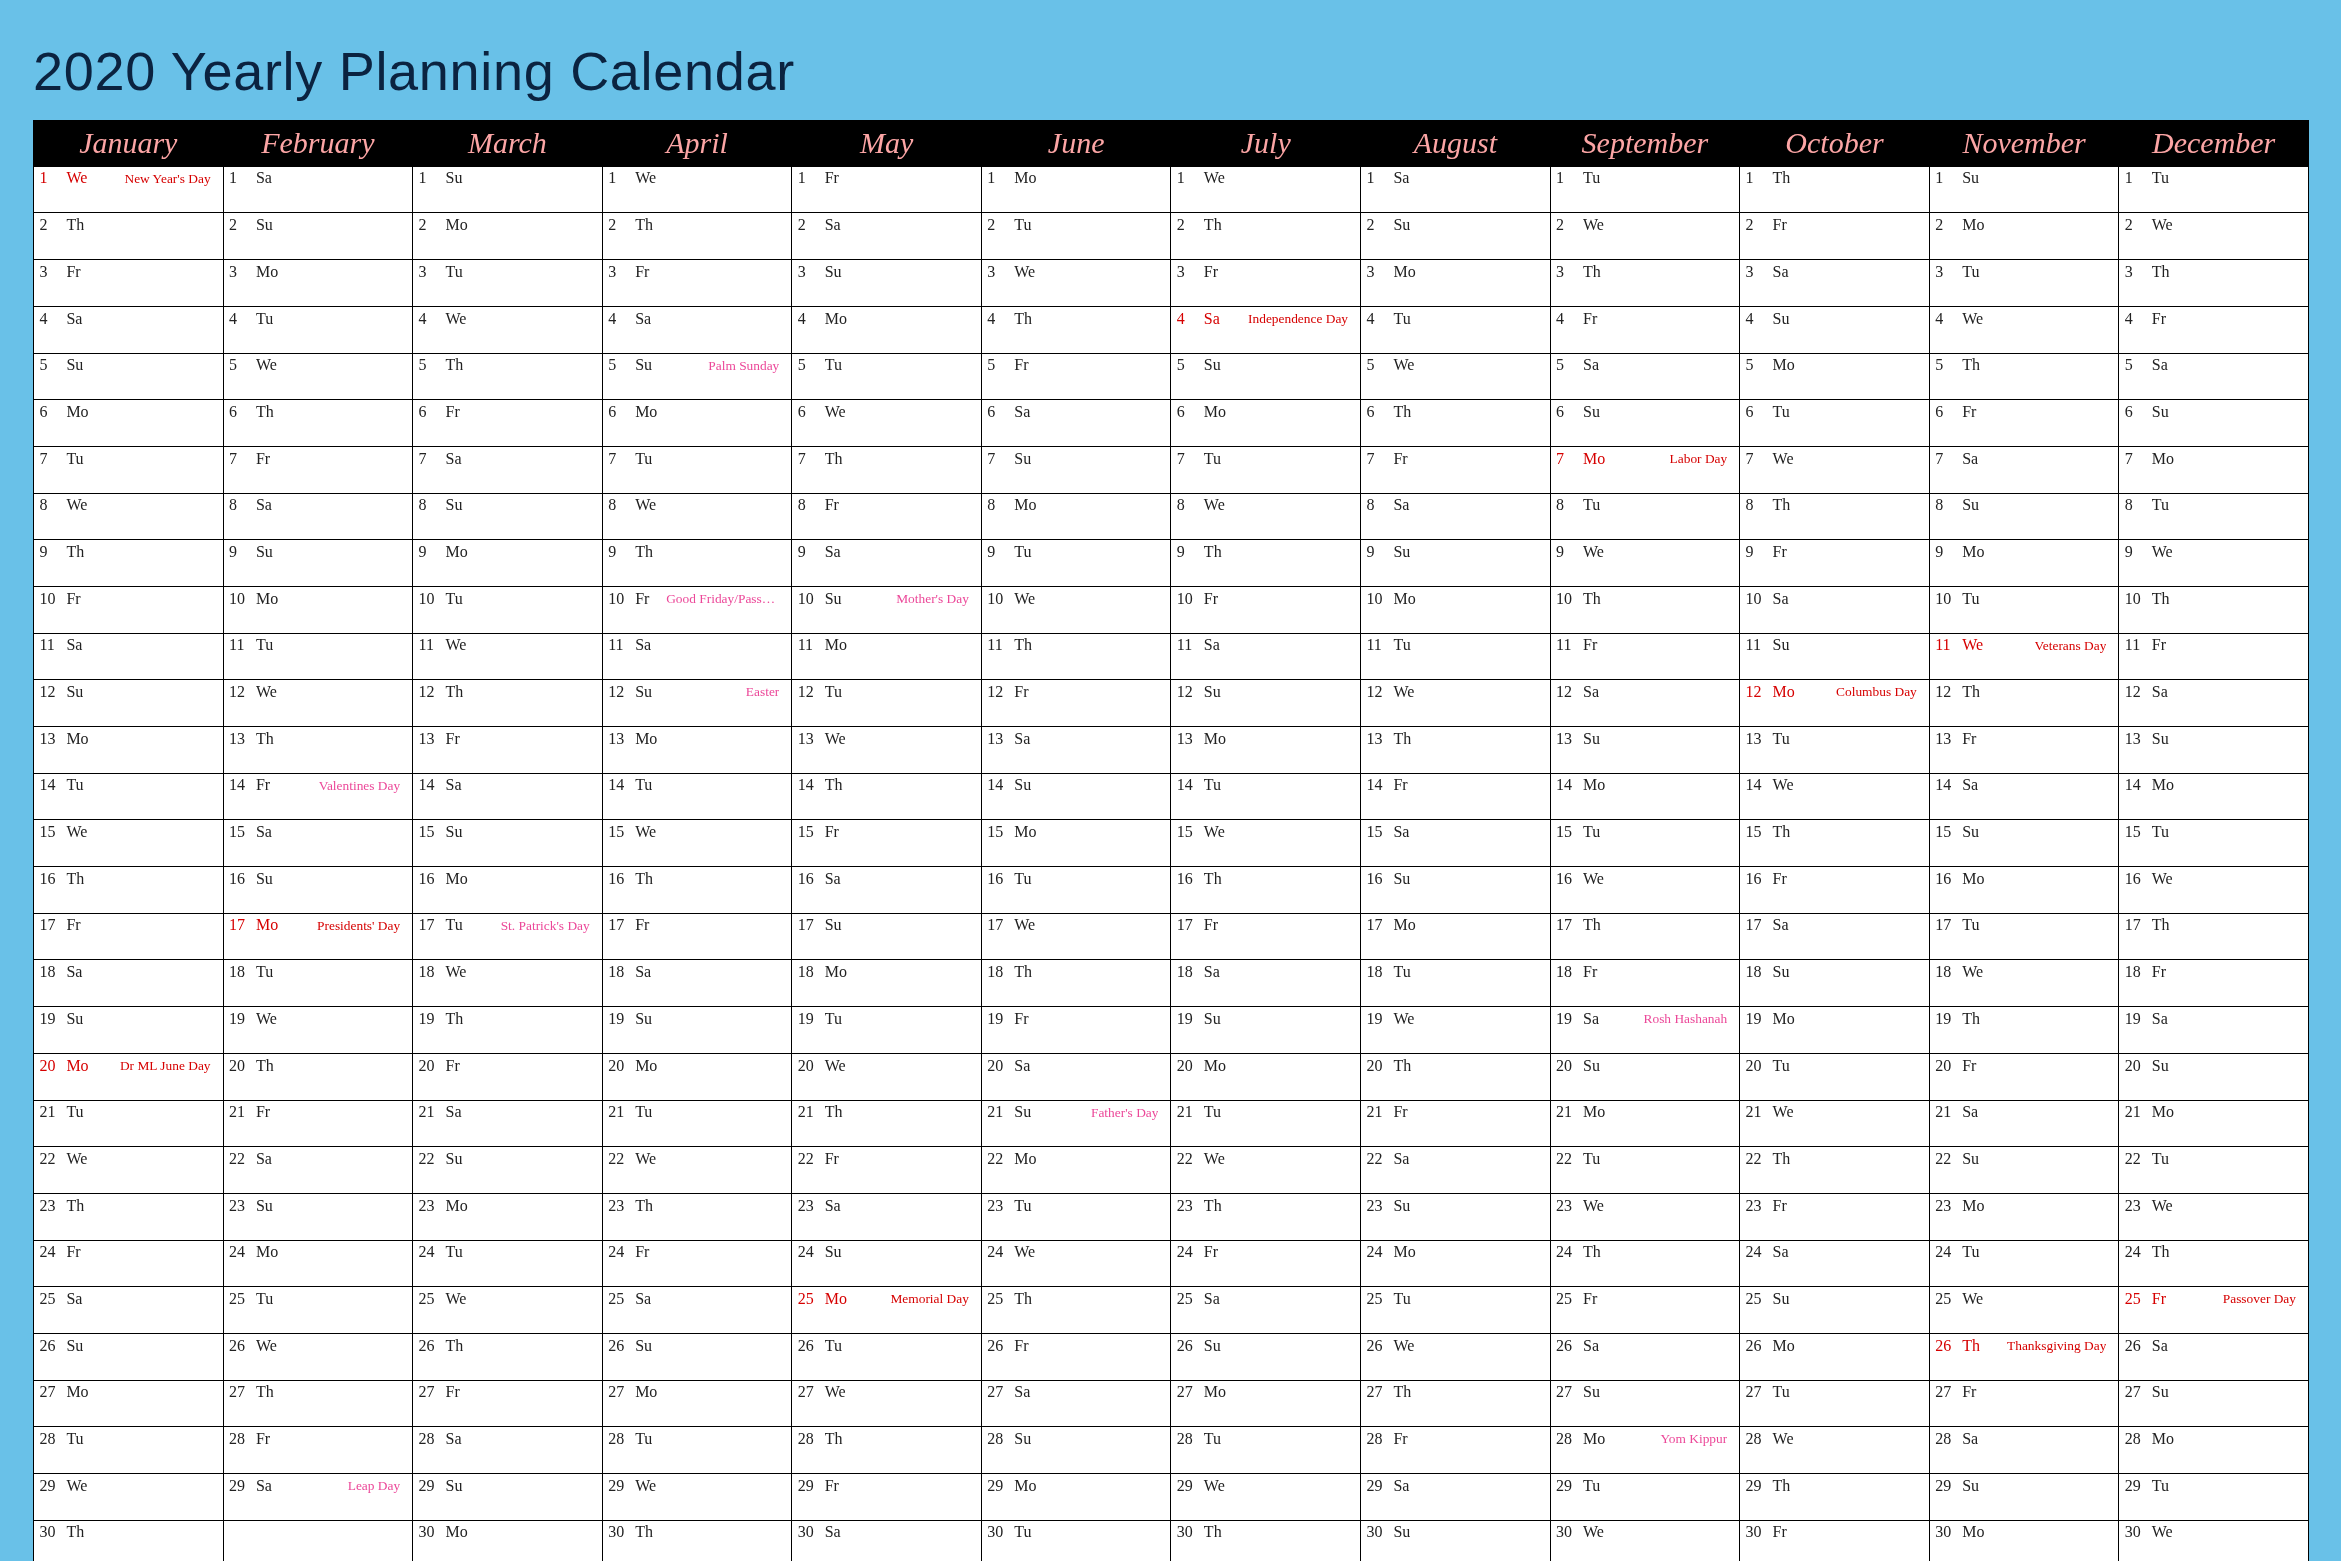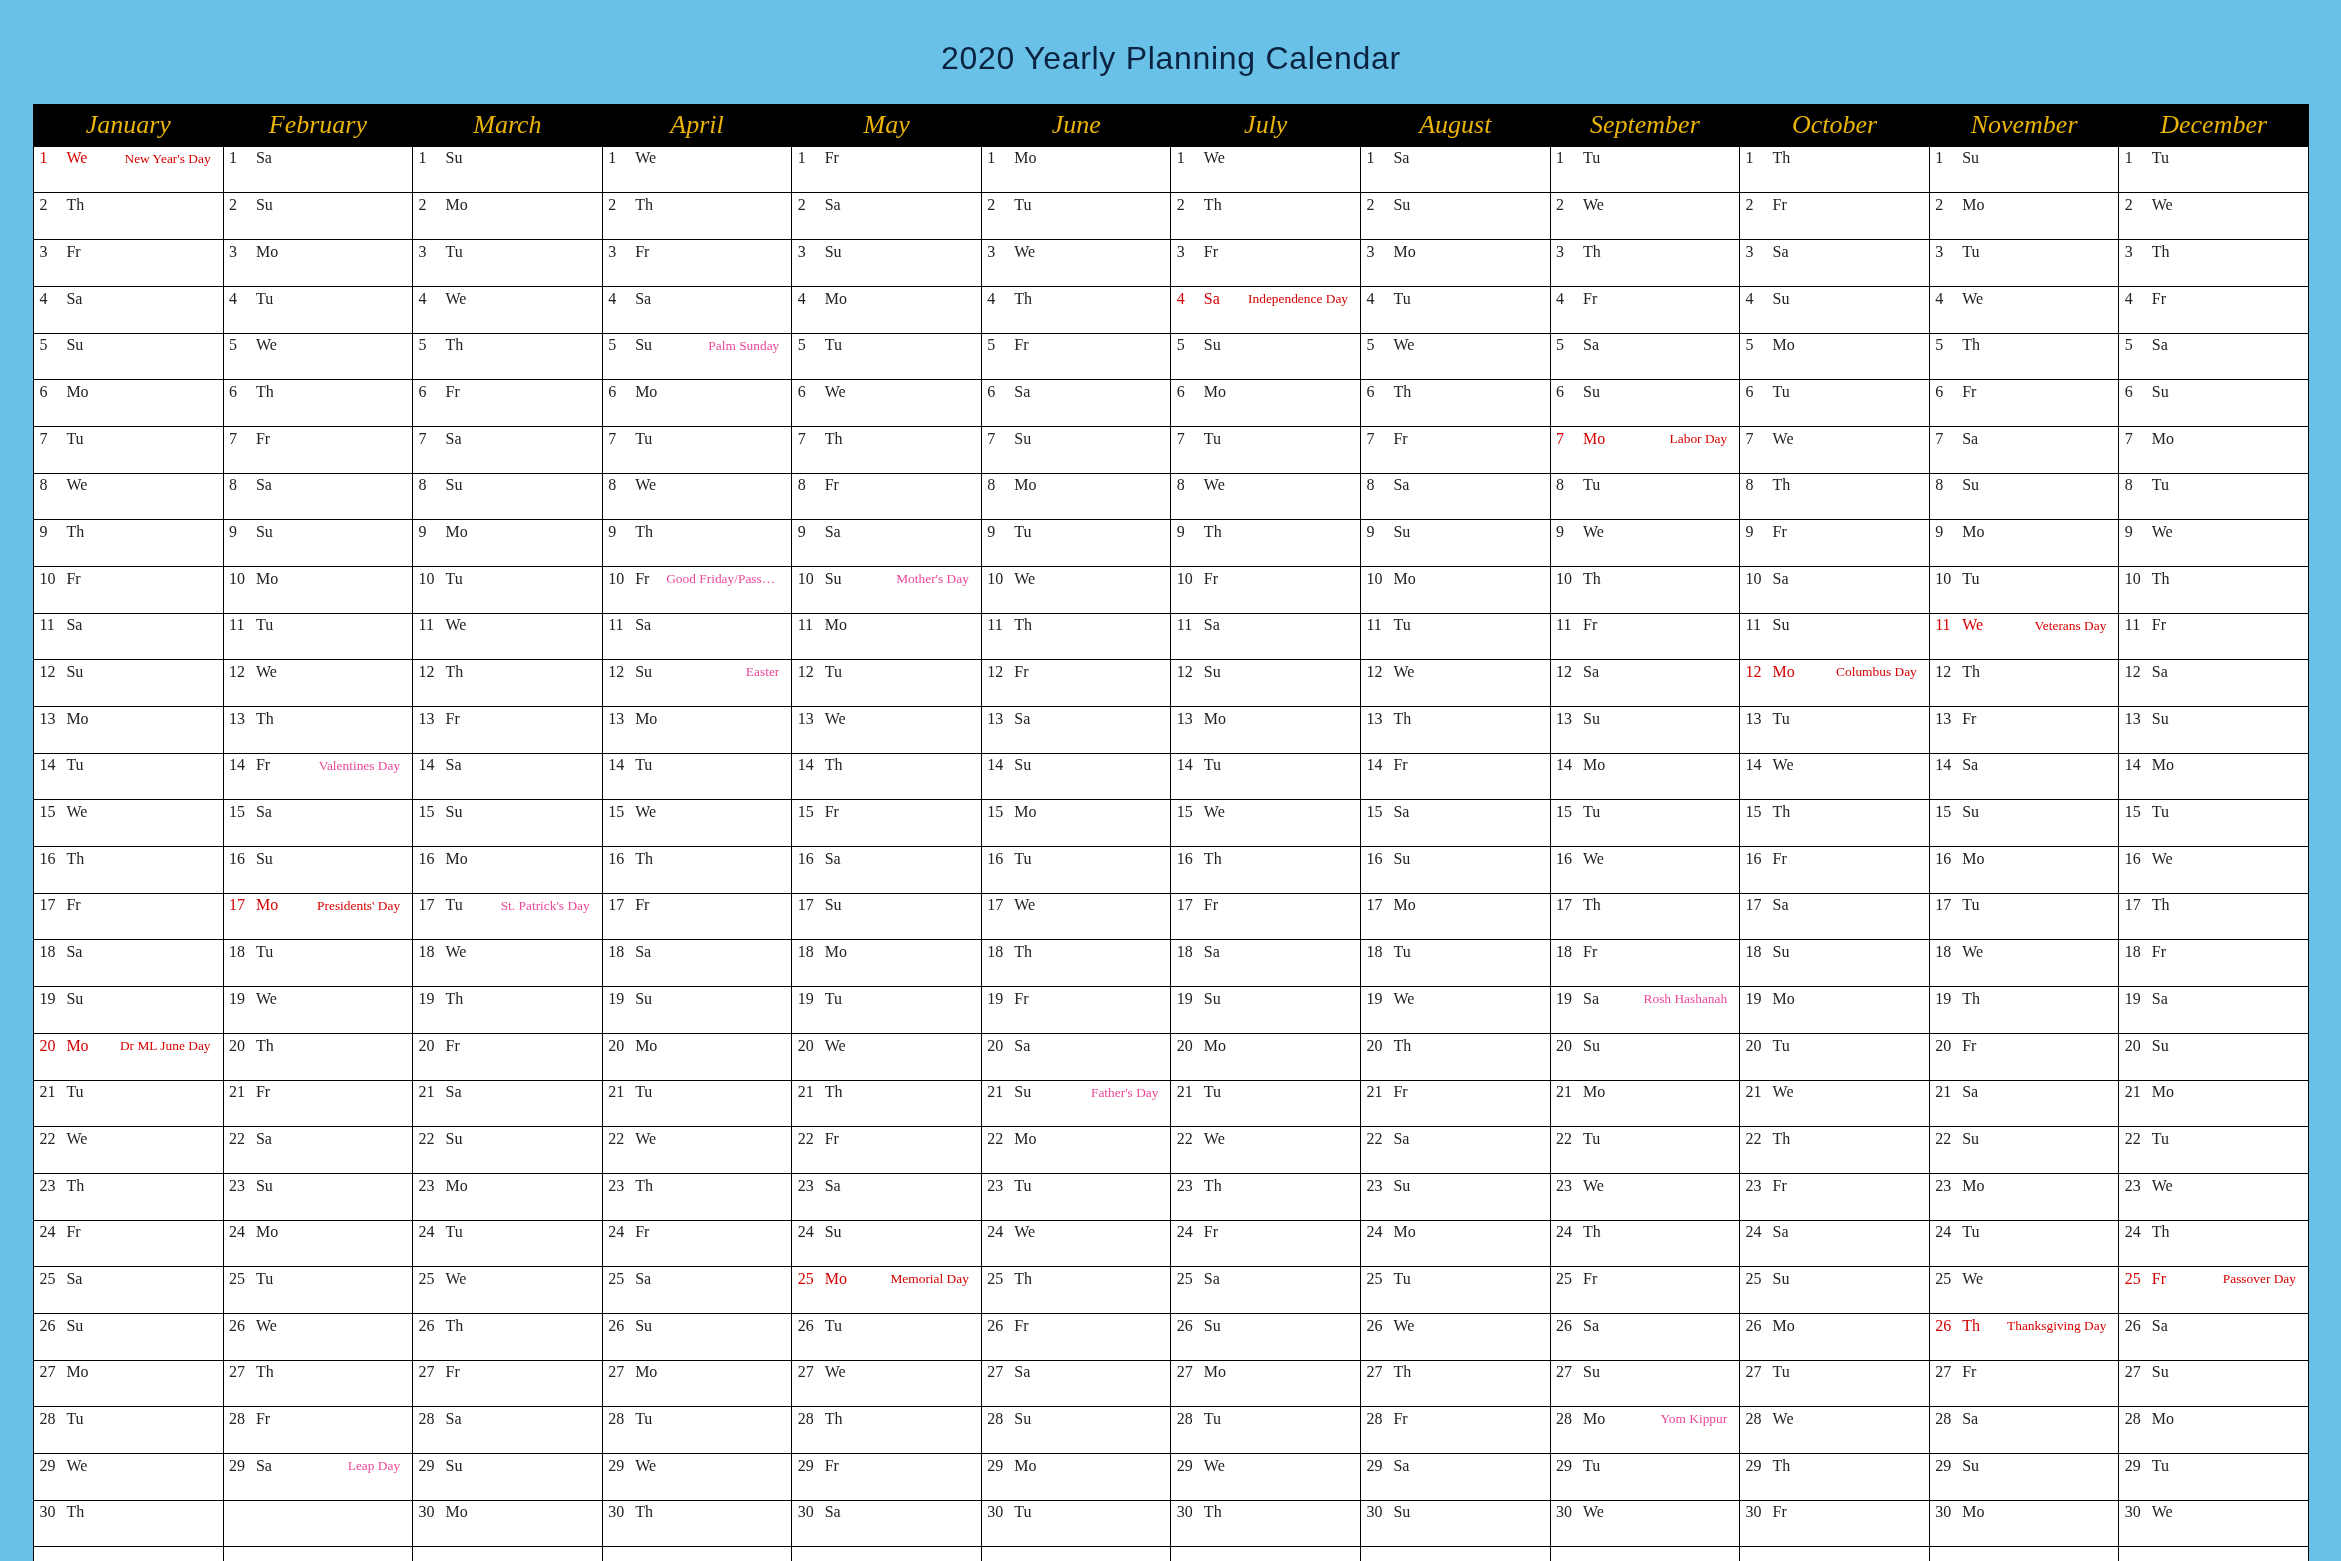--- a/index.html
+++ b/index.html
@@ -1,19 +1,19 @@
 <!DOCTYPE html>
 <html style="font-size:10.7px"><head>
 <meta charset="utf-8">
 <style>
 html,body{margin:0;padding:0;width:2342px;height:1562px;overflow:hidden;font-family:"Comic Sans MS","Segoe Script",cursive,sans-serif}
 .page{width:2342px;height:1562px;background:#69c1e8;box-sizing:border-box;padding:40px 33px 27px 33px;display:flex;flex-direction:column}
-.title{text-align:center;font-size:32px;color:#0b2340;margin:0 0 27px 0;font-weight:400;letter-spacing:0.7px}
+.title{font-size:54px;color:#0b2340;margin:0 0 18px 0;font-weight:400;letter-spacing:0.7px}
 .cal{width:100%;flex:1;border-collapse:collapse;background:#fff;table-layout:fixed}
-.cal thead th{background:#000;color:#eab308;font-family:"Comic Sans MS",cursive;font-size:26px;font-weight:400;padding:5.4px 0;border:0.7px solid #000;font-style:italic}
+.cal thead th{background:#000;color:#fca5a5;font-family:"Comic Sans MS",cursive;font-size:30px;font-weight:400;padding:5.4px 0;border:0.7px solid #000;font-style:italic}
 .cal td{border:1.3px solid #000;height:43px;vertical-align:top;padding:2.7px 6.7px 0 5.4px;font-family:"Comic Sans MS",cursive;font-size:16px;color:#222;position:relative;white-space:nowrap;overflow:hidden}
 .dnum{display:inline-block;width:23px;font-size:16px}
 .dabbr{font-size:16px;margin-left:4px}
 .holiday{color:#d60000}
 .event{position:absolute;right:12px;top:4px;font-size:13.4px;color:#d60000;font-family:"Comic Sans MS",cursive;max-width:60%;text-align:right;overflow:hidden;text-overflow:ellipsis}
 .event.blk{color:#ec4899}
 td.empty{background:#fff}
 </style>
 </head>
 <body>

